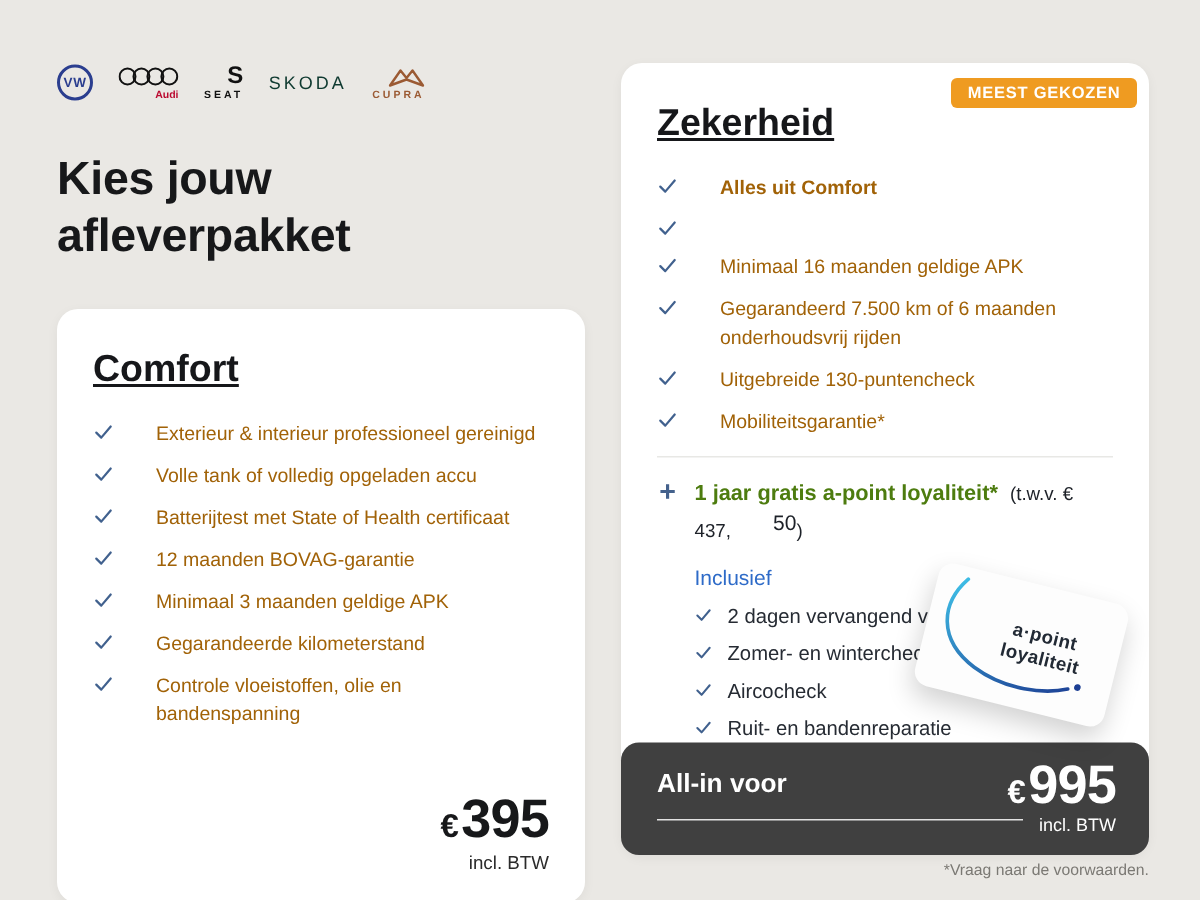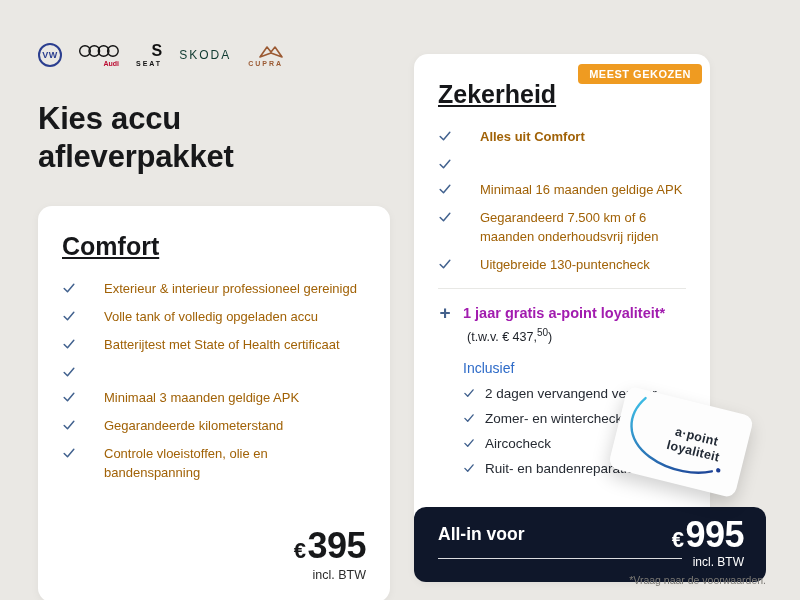--- a/index.html
+++ b/index.html
@@ -25,21 +25,21 @@
   .skoda-word { font-size:12px; font-weight:400; letter-spacing:2px; color:#0F3A30; }
   .cupra-label { font-size:7px; font-weight:700; letter-spacing:2px; color:#9B5A33; }
 
   
   .page-title { position:absolute; left:38px; top:100px; font-size:31px; line-height:38px;
     font-weight:600; color:#17181a; letter-spacing:-0.2px; }
 
   
   .card { position:absolute; background:#fff; border-radius:14px; box-shadow:0 2px 8px rgba(0,0,0,.05); }
   .card-comfort { left:38px; top:206px; width:352px; height:396px; padding:26px 24px; }
-  .card-zekerheid { left:414px; top:54px; width:296px; height:528px; padding:26px 24px; }
+  .card-zekerheid { left:414px; top:42px; width:352px; height:528px; padding:26px 24px; }
 
   .card-title { font-size:25px; font-weight:700; color:#16171a;text-decoration:underline; }
 
   ul.feature-list { list-style:none; margin-top:18px; }
   ul.feature-list li { display:flex; align-items:flex-start; gap:28px; margin-bottom:9px;
     font-size:13px; line-height:19px; color:#a16207; }
   .chk { width:14px; height:14px; flex:0 0 14px; margin-top:2px; }
 
   
   .price-block { position:absolute; right:24px; bottom:20px; text-align:right; color:#17181a;margin-top:27px; }
@@ -50,42 +50,42 @@
 
   
   .badge { position:absolute; top:10px; right:8px; background:#EF9B21; color:#fff;
     font-size:11px; font-weight:700; letter-spacing:0.5px; padding:4px 11px; border-radius:4px; }
 
   .divider { border:none; border-top:1px solid #E8E8E5; margin:14px 0 15px; }
 
   
   .bonus-row { display:flex; align-items:flex-start; gap:11px; font-size:14.5px; line-height:19px; }
   .plus-icon { color:#44618C; font-size:19px; font-weight:600; line-height:18px; flex:0 0 14px; text-align:center; }
-  .bonus-title { font-weight:700; color:#a21caf; }
+  .bonus-title { font-weight:700; color:#4d7c0f; }
   .bonus-value { font-size:12.5px; color:#1d2128; margin-left:4px; }
-  .bonus-value sup { font-size:10px; }
+  .bonus-value sup { font-size:14px;margin-left:28px; }
 
   .inclusief-label { margin:13px 0 9px 25px; color:#2E6BC8; font-size:14px; font-weight:400; }
 
   ul.sub-list { list-style:none; margin-left:25px; }
   ul.sub-list li { display:flex; align-items:flex-start; gap:10px; margin-bottom:7px;
     font-size:13.5px; line-height:18px; color:#262b33; }
   .chk-sm { width:12px; height:12px; flex:0 0 12px; margin-top:2px; }
 
   
   .loyalty-card { position:absolute; left:202px; top:346px; width:130px; height:84px;
     background:#fdfdfd; border-radius:10px; transform:rotate(14deg);
     box-shadow:0 8px 18px rgba(0,0,0,.18); z-index:5; }
   .loyalty-svg { position:absolute; left:0; top:0; width:100%; height:100%; }
   .loyalty-text { position:absolute; left:34px; top:26px; width:90px; text-align:center;
     font-size:12.5px; font-weight:700; color:#222a35; line-height:15px; letter-spacing:0.3px; }
 
   
   .allin-bar { position:absolute; left:0; bottom:0; width:352px; height:75px;
-    background:#0f172a; border-radius:12px; color:#fff; }
+    background:#404040; border-radius:12px; color:#fff; }
   .allin-label { position:absolute; left:24px; top:17px; font-size:17.5px; font-weight:600; }
   .allin-rule { position:absolute; left:24px; top:51px; width:244px; height:1px; background:rgba(255,255,255,.85); }
   .allin-price { position:absolute; right:22px; top:7px; font-weight:700; letter-spacing:-0.5px; }
   .allin-price .price-cur { font-size:22px; }
   .allin-price .price-amt { font-size:36px; }
   .allin-note { position:absolute; right:22px; top:48px; font-size:12px; font-weight:400; }
 
   .footnote { position:absolute; right:34px; top:574px; font-size:10.5px; color:#7b7974; }
 </style>
 </head>
@@ -115,21 +115,21 @@
   </div>
   <div class="brand">
     <svg width="24" height="14" viewBox="0 0 24 14">
       <path d="M1 13 L8 3 L12 8 L16 3 L23 13 L12 9 Z" fill="none" stroke="#9B5A33" stroke-width="1.6" stroke-linejoin="round"></path>
     </svg>
     <span class="cupra-label">CUPRA</span>
   </div>
 </div>
 
 <h1 class="page-title">
-  <div>Kies accu</div>
+  <div>Kies jouw</div>
   <div>afleverpakket</div>
 </h1>
 
 <div class="card card-comfort">
   <div class="card-title">Comfort</div>
   <ul class="feature-list">
 
       <li>
         <svg class="chk" viewBox="0 0 16 16">
           <path d="M2.5 8.5 L6.3 12.3 L13.5 3.8" fill="none" stroke="#41618E" stroke-width="1.7" stroke-linecap="round" stroke-linejoin="round"></path>
@@ -148,20 +148,21 @@
         <svg class="chk" viewBox="0 0 16 16">
           <path d="M2.5 8.5 L6.3 12.3 L13.5 3.8" fill="none" stroke="#41618E" stroke-width="1.7" stroke-linecap="round" stroke-linejoin="round"></path>
         </svg>
         <span>Batterijtest met State of Health certificaat</span>
       </li>
 
       <li>
         <svg class="chk" viewBox="0 0 16 16">
           <path d="M2.5 8.5 L6.3 12.3 L13.5 3.8" fill="none" stroke="#41618E" stroke-width="1.7" stroke-linecap="round" stroke-linejoin="round"></path>
         </svg>
+        <span>12 maanden BOVAG-garantie</span>
       </li>
 
       <li>
         <svg class="chk" viewBox="0 0 16 16">
           <path d="M2.5 8.5 L6.3 12.3 L13.5 3.8" fill="none" stroke="#41618E" stroke-width="1.7" stroke-linecap="round" stroke-linejoin="round"></path>
         </svg>
         <span>Minimaal 3 maanden geldige APK</span>
       </li>
 
       <li>
@@ -220,20 +221,26 @@
         <span>Gegarandeerd 7.500 km of 6 maanden onderhoudsvrij rijden</span>
       </li>
 
       <li>
         <svg class="chk" viewBox="0 0 16 16">
           <path d="M2.5 8.5 L6.3 12.3 L13.5 3.8" fill="none" stroke="#41618E" stroke-width="1.7" stroke-linecap="round" stroke-linejoin="round"></path>
         </svg>
         <span>Uitgebreide 130-puntencheck</span>
       </li>
 
+      <li>
+        <svg class="chk" viewBox="0 0 16 16">
+          <path d="M2.5 8.5 L6.3 12.3 L13.5 3.8" fill="none" stroke="#41618E" stroke-width="1.7" stroke-linecap="round" stroke-linejoin="round"></path>
+        </svg>
+        <span>Mobiliteitsgarantie*</span>
+      </li>
 
   </ul>
 
   <hr class="divider">
 
   <div class="bonus-row">
     <span class="plus-icon">+</span>
     <span>
       <span class="bonus-title">1 jaar gratis a-point loyaliteit*</span>
       <span class="bonus-value"><span>(t.w.v. € 437,</span><sup>50</sup><span>)</span></span>

